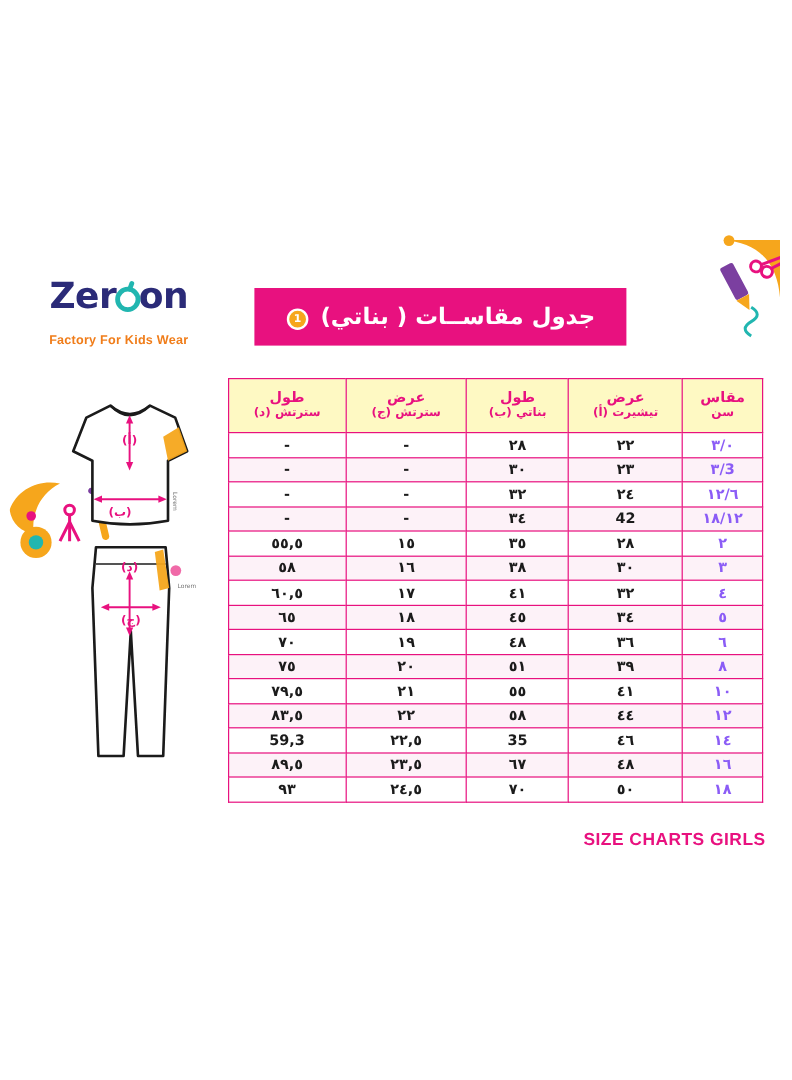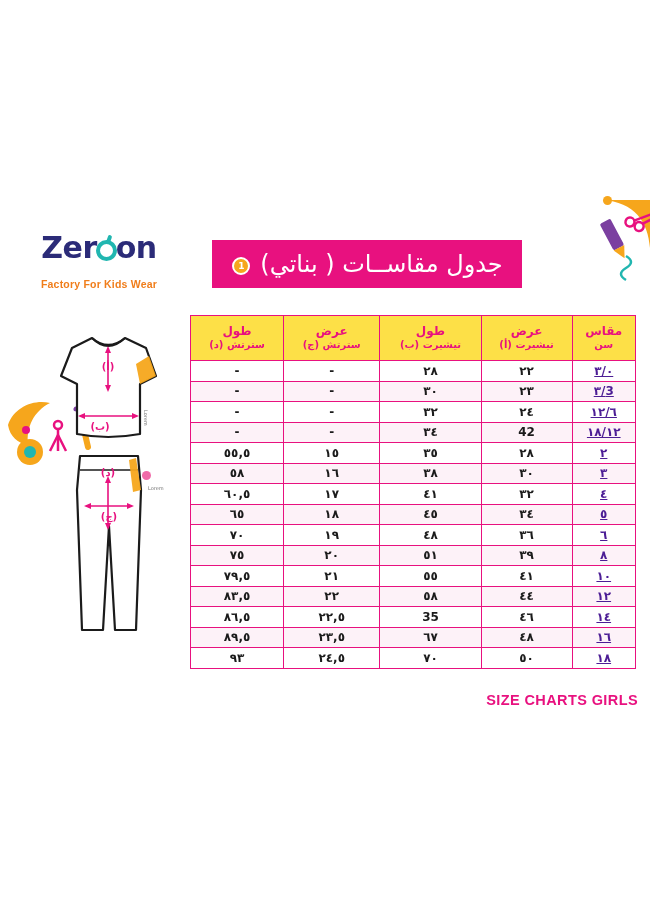--- a/index.html
+++ b/index.html
@@ -90,22 +90,22 @@
     height: 48px;
     background: #e8117f;
     display: flex;
     align-items: center;
     justify-content: center;
     gap: 8px;
     direction: rtl;
   }
   .title-text {
     color: #ffffff;
-    font-size: 24px;
-    font-weight: normal;
+    font-size: 19px;
+    font-weight: bold;
     font-family: "DejaVu Sans", sans-serif;
     text-align: center;
   }
   .medal {
     width: 21px;
     height: 21px;
     position: relative;
     flex: none;
   }
   .medal .disc {
@@ -143,21 +143,21 @@
     border-collapse: collapse;
     direction: rtl;
     font-family: "DejaVu Sans", sans-serif;
   }
   .size-table th, .size-table td {
     border: 1px solid #e8117f;
     text-align: center;
     padding: 0;
   }
   .size-table thead th {
-    background: #fde047;
+    background: #fef9c3;
     height: 40px;
     line-height: 1.25;
     font-size: 11.5px;
     font-weight: bold;
     color: #e8117f;
     padding: 2px 1px;
     margin-top: 40px;
   }
   .size-table thead th .hdr-1 {
     display: block;
@@ -168,22 +168,21 @@
     font-size: 10px;
     font-weight: bold;
   }
   .size-table tbody td {
     height: 19.5px;
     font-size: 12px;
     color: #1b1b1b;
     font-weight: bold;
   }
   .size-table tbody td.col-age {
-    color: #4c1d95;
-    text-decoration: underline;
+    color: #8b5cf6;
   }
   .size-table tbody tr:nth-child(odd) td {
     background: #ffffff;
   }
   .size-table tbody tr:nth-child(even) td {
     background: #fdf2f8;
   }
 
   
   .caption {
@@ -291,21 +290,21 @@
         <th>
           <span class="hdr-1">مقاس</span>
           <span class="hdr-2">سن</span>
         </th>
         <th>
           <span class="hdr-1">عرض</span>
           <span class="hdr-2">تيشيرت (أ)</span>
         </th>
         <th>
           <span class="hdr-1">طول</span>
-          <span class="hdr-2">تيشيرت (ب)</span>
+          <span class="hdr-2">بناتي (ب)</span>
         </th>
         <th>
           <span class="hdr-1">عرض</span>
           <span class="hdr-2">سترتش (ج)</span>
         </th>
         <th>
           <span class="hdr-1">طول</span>
           <span class="hdr-2">سترتش (د)</span>
         </th>
       </tr>
@@ -393,21 +392,21 @@
         <td>٤٤</td>
         <td>٥٨</td>
         <td>٢٢</td>
         <td>٨٣,٥</td>
       </tr>
       <tr>
         <td class="col-age">١٤</td>
         <td>٤٦</td>
         <td>35</td>
         <td>٢٢,٥</td>
-        <td>٨٦,٥</td>
+        <td>59,3</td>
       </tr>
       <tr>
         <td class="col-age">١٦</td>
         <td>٤٨</td>
         <td>٦٧</td>
         <td>٢٣,٥</td>
         <td>٨٩,٥</td>
       </tr>
       <tr>
         <td class="col-age">١٨</td>

